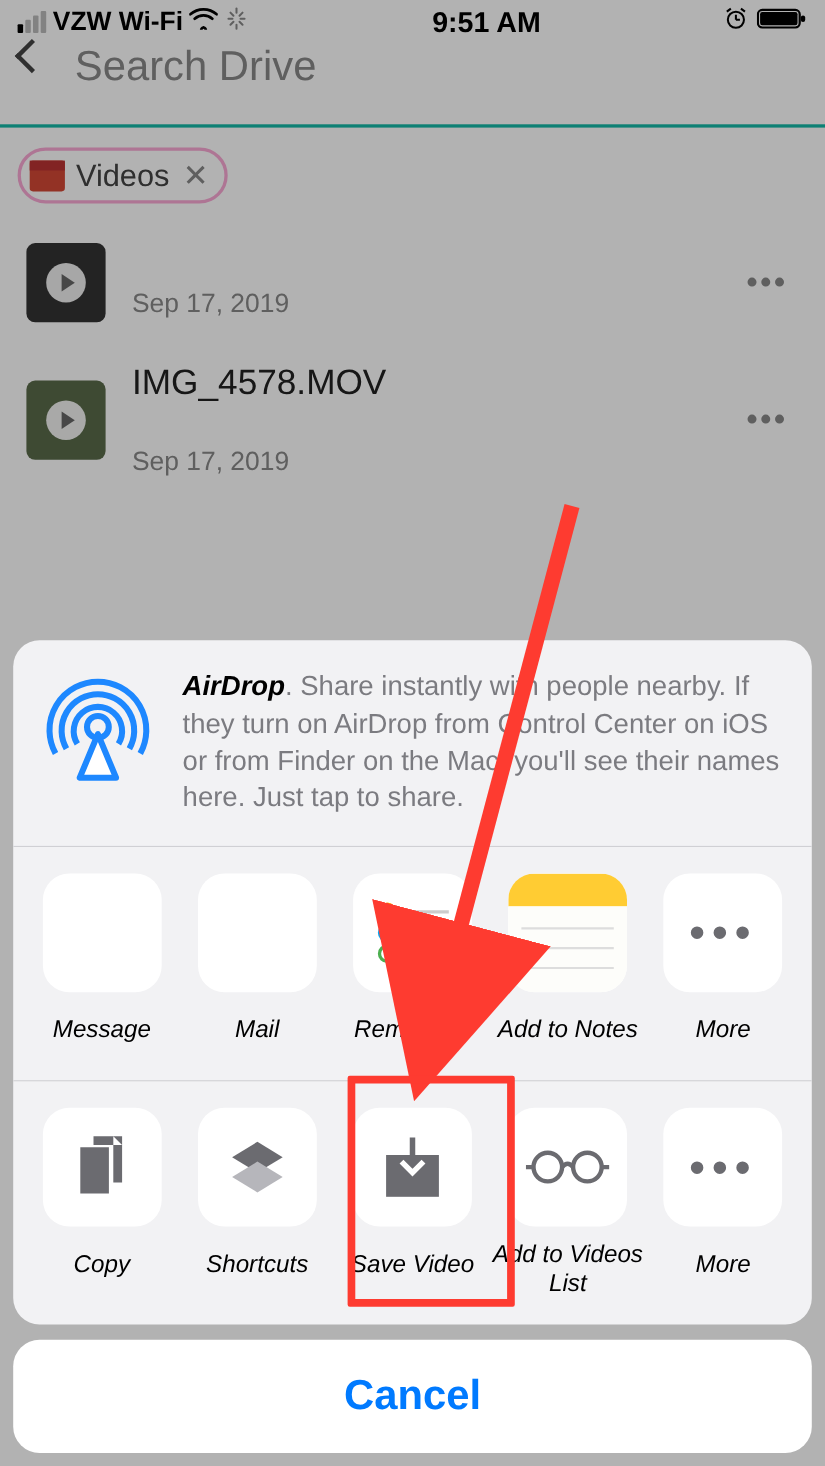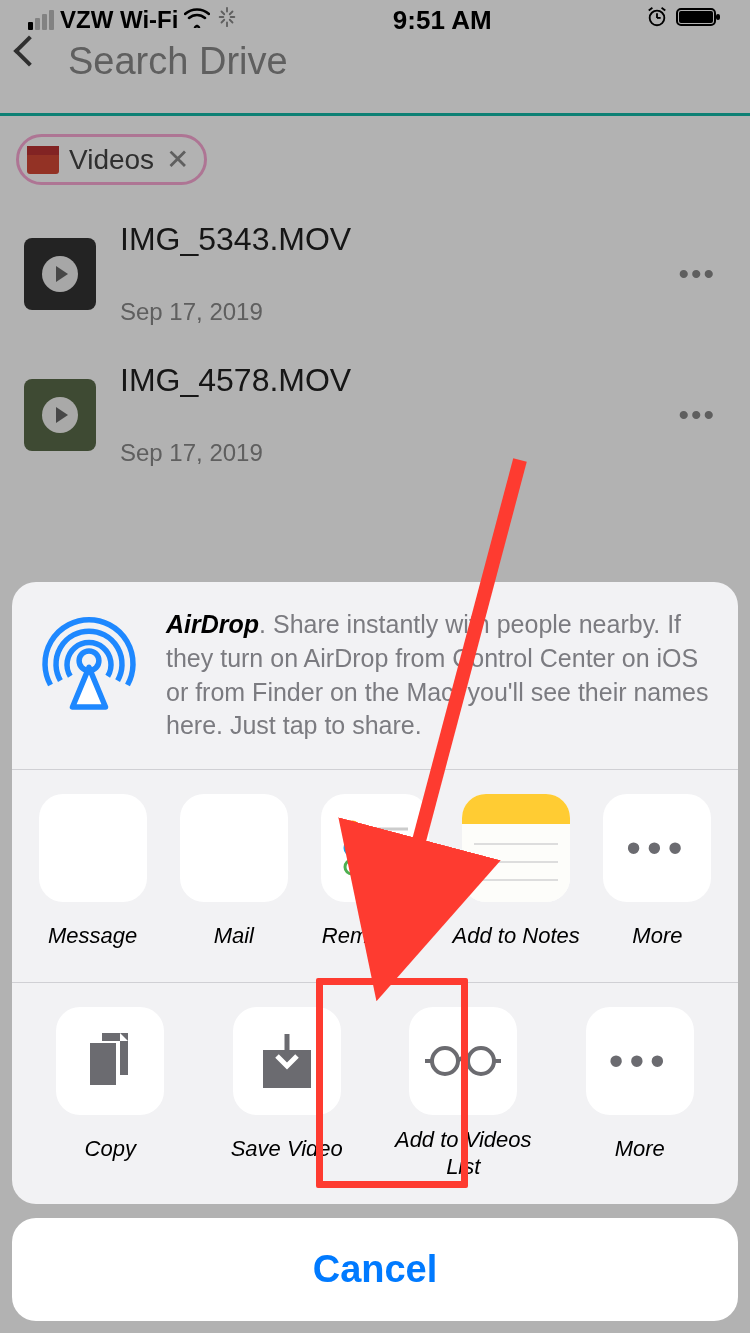--- a/index.html
+++ b/index.html
@@ -3,21 +3,21 @@
 <meta charset="utf-8">
 <style>
   * { box-sizing: border-box; margin: 0; padding: 0; font-family: -apple-system, "Helvetica Neue", Helvetica, Arial, sans-serif; }
   html, body { width: 750px; height: 1333px; overflow: hidden; }
   body { background: #fff; position: relative; }
 
   
   .dim { position: absolute; inset: 0; background: rgba(0,0,0,0.30); pointer-events:none; }
 
   
-  .status { height: 40px; display: flex; align-items: center; justify-content: space-between; padding: 0 28px; font-size: 24px; font-weight: 600; }
+  .status { height: 40px; display: flex; align-items: center; justify-content: space-between; padding: 0 16px; font-size: 24px; font-weight: 600; }
   .status-left { display: flex; align-items: center; gap: 6px; font-size: 24px; }
   .status-right { display: flex; align-items: center; gap: 8px; }
   .bars { display: flex; align-items: flex-end; gap: 2px; }
   .bars span { width: 5px; background:#000; display:block; border-radius:1px;}
   .bars span.dim-bar { background:#bbb; }
 
   
   .navbar { height: 76px; display:flex; align-items:flex-start; padding: 0 18px; border-bottom:3px solid #14b8a6; }
   .back-chevron { width: 22px; height: 22px; border-left: 4px solid #444; border-bottom: 4px solid #444; transform: rotate(45deg); margin-right: 28px; }
   .search-placeholder { font-size: 38px; color:#888; }
@@ -131,21 +131,20 @@
     <span class="chip-label">Videos</span>
     <span class="chip-x">✕</span>
   </div>
 </div>
 
 <div class="file-row">
   <div class="thumb">
       <div class="play"></div>
     </div>
   <div class="file-text">
-    <div class="file-name">IMG_5343.MOV</div>
     <div class="file-date">Sep 17, 2019</div>
   </div>
   <div class="file-more">•••</div>
 </div>
 
 <div class="file-row">
   <div class="thumb" style="background:#5a6a4a">
       <div class="play"></div>
     </div>
   <div class="file-text">
@@ -236,20 +235,29 @@
           <svg width="60" height="64" viewBox="0 0 60 64">
               <path d="M10 14 h26 v42 h-26 z" fill="#6b6b70"></path>
               <path d="M22 4 h26 v42 h-8 v-34 h-18 z" fill="#6b6b70"></path>
               <path d="M40 4 l8 8 h-8 z" fill="#fff"></path>
             </svg>
         </div>
         <div class="label">Copy</div>
       </div>
       <div class="tile">
         <div class="icon-box">
+          <svg width="58" height="58" viewBox="0 0 58 58">
+              <path d="M29 6 L52 20 L29 34 L6 20 Z" fill="#6b6b70"></path>
+              <path d="M29 24 L52 38 L29 52 L6 38 Z" fill="#b6b6bb"></path>
+            </svg>
+        </div>
+        <div class="label">Shortcuts</div>
+      </div>
+      <div class="tile">
+        <div class="icon-box">
           <svg width="56" height="58" viewBox="0 0 56 58">
               <rect x="4" y="18" width="48" height="38" fill="#6b6b70"></rect>
               <line x1="28" y1="2" x2="28" y2="32" stroke="#6b6b70" stroke-width="5"></line>
               <path d="M18 24 L28 34 L38 24" fill="none" stroke="#fff" stroke-width="5"></path>
             </svg>
         </div>
         <div class="label">Save Video</div>
       </div>
       <div class="tile">
         <div class="icon-box">

